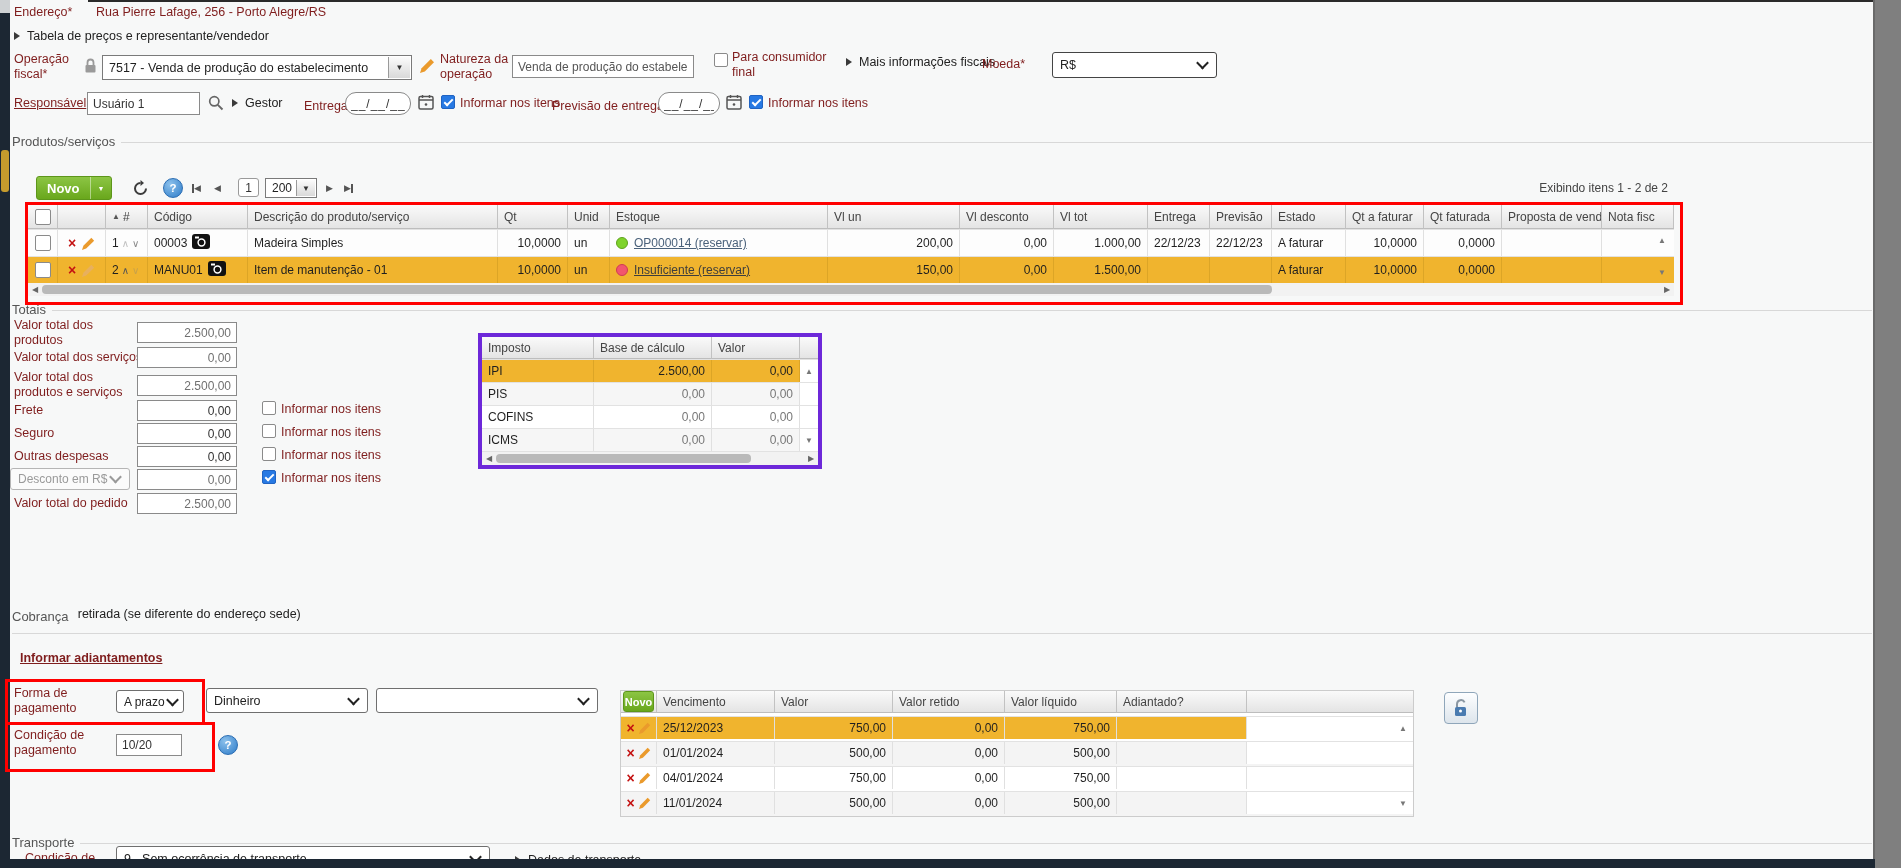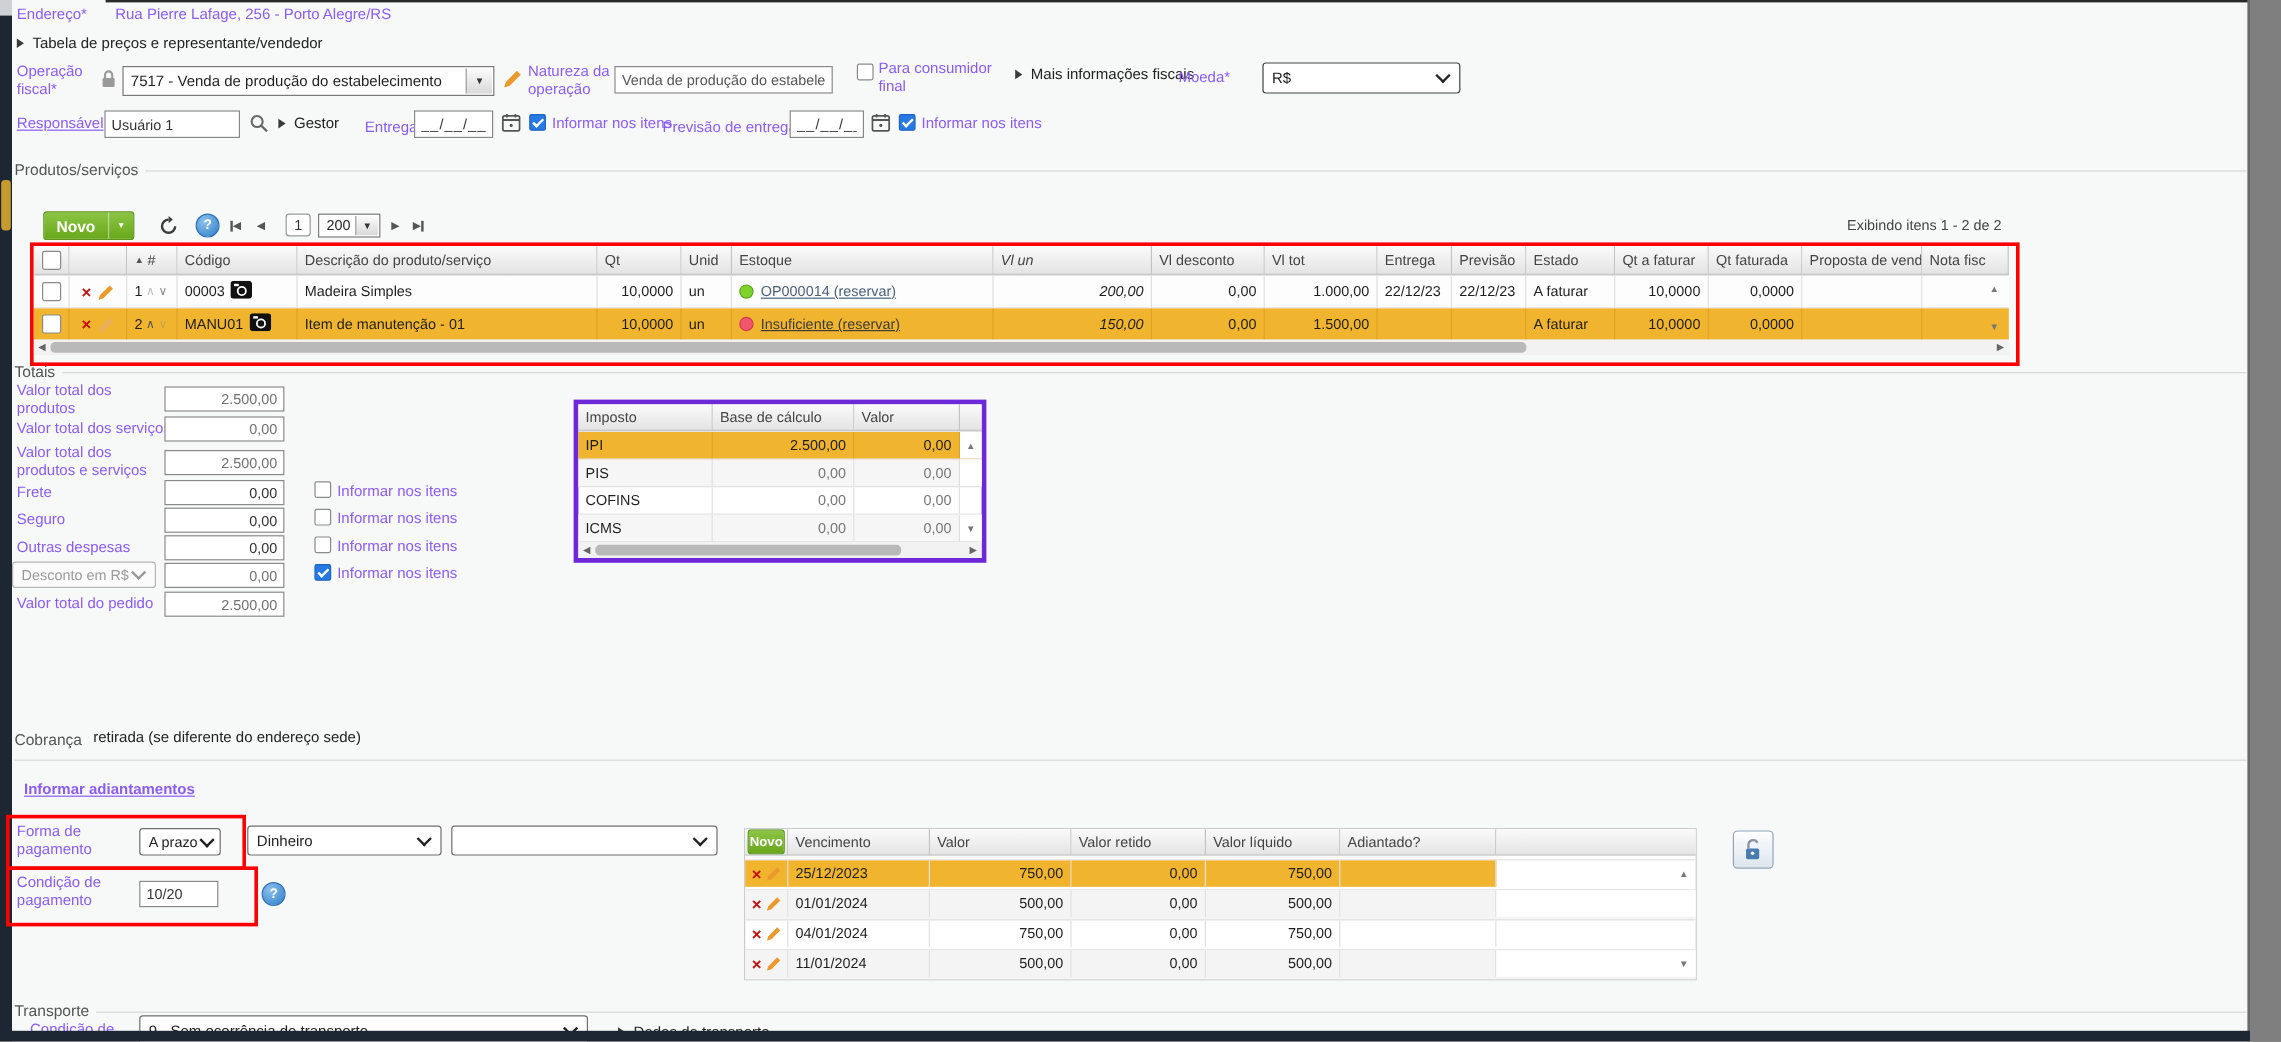--- a/index.html
+++ b/index.html
@@ -1,31 +1,31 @@
 <!DOCTYPE html>
 <html><head>
 <meta charset="utf-8">
 <style>
   html,body{margin:0;padding:0;background:#444;}
   .stage{position:relative;width:1901px;height:868px;background:#f7f8f8;overflow:hidden;
          font-family:"Liberation Sans",sans-serif;color:#1f1f1f;}
   .abs{position:absolute;}
-  .lbl{position:absolute;font-size:12.5px;line-height:15px;color:#8b5cf6;white-space:nowrap;}
+  .lbl{position:absolute;font-size:12.5px;line-height:15px;color:#7f1d1d;white-space:nowrap;}
   .lbl.two{white-space:normal;width:78px;}
   .legend{position:absolute;font-size:13px;color:#555;background:#f7f8f8;padding-right:6px;z-index:2;}
   .fline{position:absolute;height:1px;background:#d8d8d8;z-index:1;}
   .disc{position:absolute;font-size:12.5px;color:#222;white-space:nowrap;cursor:pointer;}
   .tri{display:inline-block;width:0;height:0;border-left:6px solid #3a3a3a;border-top:4px solid transparent;
        border-bottom:4px solid transparent;margin-right:7px;}
   .link{text-decoration:underline;cursor:pointer;}
   
   .inp{position:absolute;box-sizing:border-box;background:#fff;border:1px solid #8a8a8a;font-size:12px;
        color:#333;padding:0 5px;font-family:inherit;}
   .inp.num{text-align:right;color:#707070;}
-  .inp.ctr{text-align:center;}
+  .inp.ctr{text-align:center;border-radius:11px;}
   .sel{position:absolute;box-sizing:border-box;background:#fff;border:1px solid #6f6f6f;border-radius:3px;
        font-size:12.5px;color:#222;display:flex;align-items:center;padding:0 24px 0 7px;cursor:pointer;
        white-space:nowrap;overflow:hidden;}
   .sel .chev{position:absolute;right:9px;top:50%;width:7px;height:7px;border-right:2px solid #222;
        border-bottom:2px solid #222;transform:translateY(-72%) rotate(45deg);}
   .sel.dis{color:#9a9a9a;border-color:#b5b5b5;background:#fbfbfb;}
   .sel.dis .chev{border-color:#9a9a9a;}
   .classic{position:absolute;box-sizing:border-box;background:#fff;border:1px solid #7a7a7a;font-size:12.5px;
        display:flex;align-items:center;padding:0 26px 0 6px;white-space:nowrap;overflow:hidden;cursor:pointer;}
   .ddbtn{position:absolute;right:1px;top:1px;bottom:1px;width:21px;background:linear-gradient(#fbfbfb,#d9d9d9);
@@ -52,21 +52,21 @@
   .gcell{box-sizing:border-box;border-right:1px solid #e0e0e0;padding:0 6px;white-space:nowrap;
       overflow:hidden;display:flex;align-items:center;}
   .ghead .gcell{background:linear-gradient(#fafafa,#e4e4e4);border-right:1px solid #c2c2c2;
       border-bottom:1px solid #bdbdbd;color:#444;cursor:pointer;}
   .rnum{text-align:right;justify-content:flex-end;}
   .rowsel{background:#F0B42E;}
   .rowsel .gcell{border-right-color:#dca526;}
   
   .w-sel{width:30px;justify-content:center;} .w-act{width:48px;gap:6px;justify-content:center;}
   .w-num{width:42px;gap:3px;} .w-cod{width:100px;gap:5px;} .w-desc{width:250px;} .w-qt{width:70px;}
-  .w-unid{width:42px;} .w-est{width:218px;gap:6px;} .w-vlun{width:132px;font-style:italic;} .w-vldesc{width:94px;}
+  .w-unid{width:42px;} .w-est{width:218px;gap:6px;} .w-vlun{width:132px;} .w-vldesc{width:94px;}
   .w-vltot{width:94px;} .w-ent{width:62px;} .w-prev{width:62px;} .w-estado{width:74px;}
   .w-qaf{width:78px;} .w-qf{width:78px;} .w-prop{width:100px;} .w-nota{flex:1;border-right:none;}
   .cbx{width:14px;height:14px;border:1px solid #8a8a8a;border-radius:2px;background:#fff;cursor:pointer;}
   .del{color:#c41212;font-weight:bold;font-size:14px;line-height:12px;cursor:pointer;}
   .udch{font-size:10px;color:#8a8a8a;cursor:pointer;}
   .dot{width:10px;height:10px;border-radius:50%;flex:none;}
   .dot.ok{background:#7FD32B;border:1px solid #5fa31c;}
   .dot.bad{background:#F2566D;border:1px solid #cf3a55;}
   .stlink{text-decoration:underline;color:#4a617a;cursor:pointer;}
   .camera{flex:none;cursor:pointer;}

